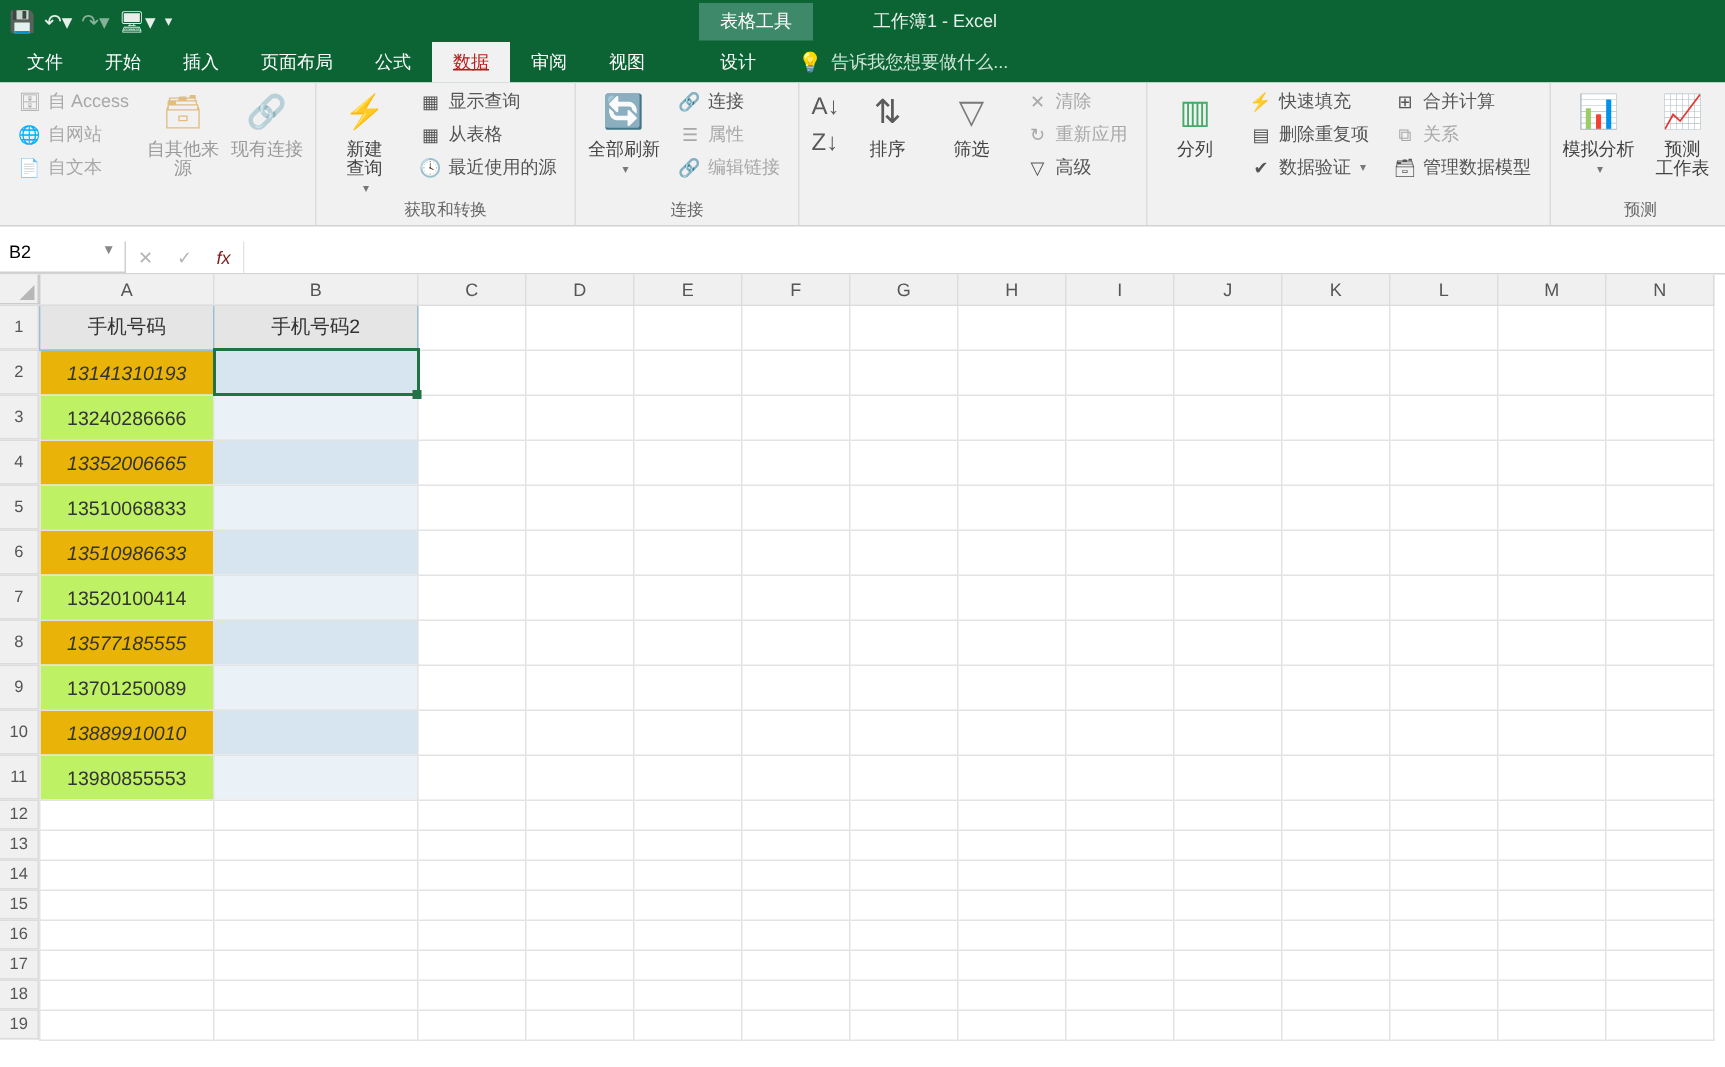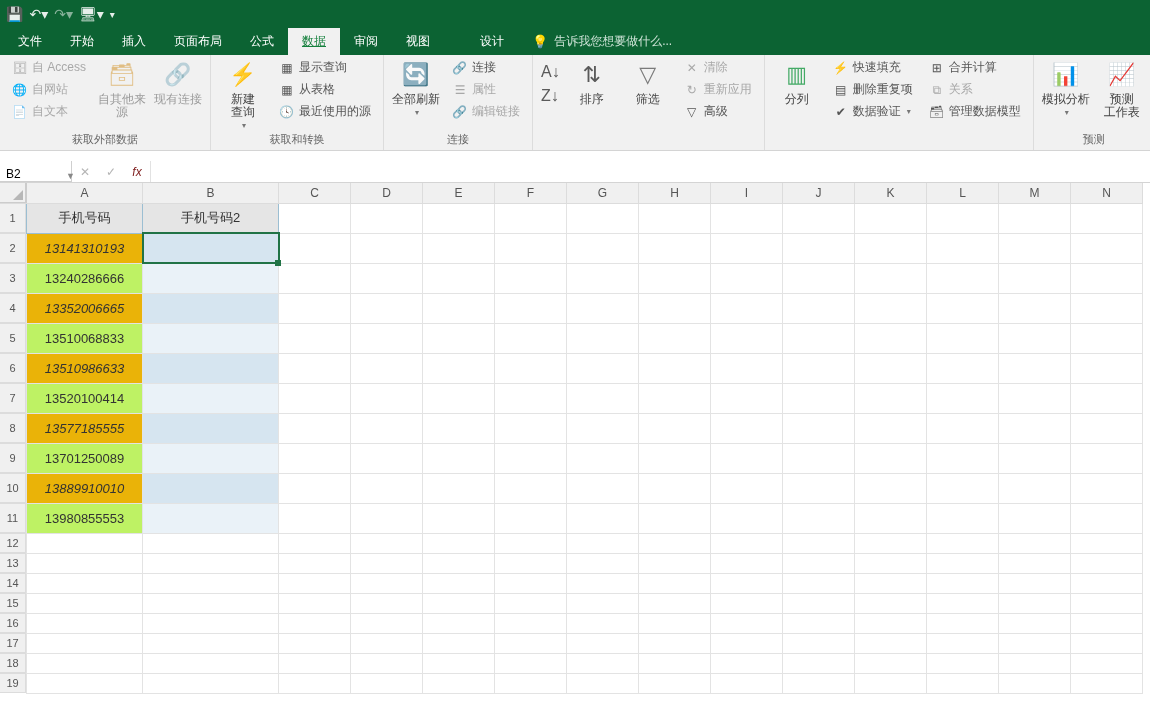--- a/index.html
+++ b/index.html
@@ -9,21 +9,21 @@
 .titlebar { background: #0c6333; height: 28px; display: flex; align-items: center; color: #fff; }
 .titlebar .qat { display: flex; align-items: center; gap: 6px; padding: 0 6px; }
 .titlebar .qat span { font-size: 14px; opacity: .9; cursor: pointer; }
 .titlebar .center { flex: 1; display: flex; justify-content: center; align-items: center; gap: 40px; }
 .titlebar .contextual { background: #3f896b; padding: 4px 14px; font-size: 12px; }
 .titlebar .doc { font-size: 12px; opacity: .9; }
 
 
 .tabs { background: #0c6333; height: 27px; display: flex; align-items: flex-end; padding-left: 4px; }
 .tab { color: #fff; padding: 5px 14px; font-size: 12px; cursor: pointer; }
-.tab.active { background: #f1f1f1; color: #15803d; text-decoration: underline; }
+.tab.active { background: #f1f1f1; color: #b91c1c; text-decoration: underline; }
 .tab.contextual { margin-left: 0; }
 .tell-me { color: #cfe4d8; padding: 5px 14px; display: flex; align-items: center; gap: 6px; font-size: 12px; }
 .tell-me .bulb { font-size: 13px; }
 
 
 .ribbon { background: #f1f1f1; border-bottom: 1px solid #d4d4d4; height: 96px; display: flex; }
 .group { border-right: 1px solid #dcdcdc; padding: 2px 8px 0 8px; display: flex; flex-direction: column; justify-content: space-between; }
 .group-body { display: flex; gap: 8px; align-items: flex-start; flex: 1; }
 .group-label { text-align: center; font-size: 11px; color: #666; padding: 2px 0 3px 0; white-space: nowrap; }
 .vstack { display: flex; flex-direction: column; gap: 1px; }
@@ -39,21 +39,21 @@
 .ic-db { color: #d08b17; }
 .ic-conn { color: #6aa7d6; }
 .ic-refresh { color: #2e7d32; }
 .ic-sort { color: #5a5a5a; }
 .ic-filter { color: #7a7a7a; }
 .ic-split { color: #4a6; }
 .ic-tool { color: #7c6; }
 
 
 .fbar-row { display: flex; align-items: stretch; height: 22px; border-bottom: 1px solid #d4d4d4; background: #fff; margin-top: 10px; }
-.namebox { width: 72px; border: 1px solid #cfcfcf; border-top: none; border-left: none; display: flex; align-items: flex-end; padding: 0 6px; font-size: 12px; background: #fff; }
+.namebox { width: 84px; border: 1px solid #cfcfcf; border-top: none; border-left: none; display: flex; align-items: flex-start; padding: 0 6px; font-size: 12px; background: #fff; }
 .namebox input { border: none; outline: none; width: 60px; font-size: 12px; }
 .namebox .dd { font-size: 9px; color: #888; margin-left: auto; }
 .fx-btns { display: flex; align-items: center; border-right: 1px solid #e2e2e2; }
 .fx-btns span { width: 26px; text-align: center; color: #b5b5b5; font-size: 12px; }
 .fx-btns .fx { font-style: italic; color: #7f1d1d; }
 .formula-input { flex: 1; border: none; outline: none; padding: 0 6px; font-size: 12px; }
 
 
 .grid-wrap { position: relative; }
 .corner { position: absolute; left: 0; top: 0; width: 26px; height: 20px; background: #f0f0f0; border-right: 1px solid #ccc; border-bottom: 1px solid #ccc; }
@@ -79,20 +79,24 @@
 <body>
 
 <div class="titlebar">
   <div class="qat">
     <span>💾</span>
     <span>↶▾</span>
     <span style="opacity:.5">↷▾</span>
     <span>🖥▾</span>
     <span style="font-size:10px">▾</span>
   </div>
+  <div class="center">
+    <div class="contextual">表格工具</div>
+    <div class="doc">工作簿1 - Excel</div>
+  </div>
   <div style="width:140px"></div>
 </div>
 
 <div class="tabs">
   <div class="tab">文件</div>
   <div class="tab">开始</div>
   <div class="tab">插入</div>
   <div class="tab">页面布局</div>
   <div class="tab">公式</div>
   <div class="tab active">数据</div>
@@ -124,21 +128,20 @@
       </div>
       <div class="bigbtn" style="opacity:.5">
           <span class="ic ic-db">🗃</span>
           <span class="lbl">自其他来源</span>
         </div>
       <div class="bigbtn" style="opacity:.5">
           <span class="ic ic-conn">🔗</span>
           <span class="lbl">现有连接</span>
         </div>
     </div>
-    <div class="group-label">获取外部数据</div>
   </div>
 
   <div class="group">
     <div class="group-body">
       <div class="bigbtn drop">
           <span class="ic ic-db">⚡</span>
           <span class="lbl" style="white-space:pre-line">新建
 查询</span>
         </div>
       <div class="vstack">

